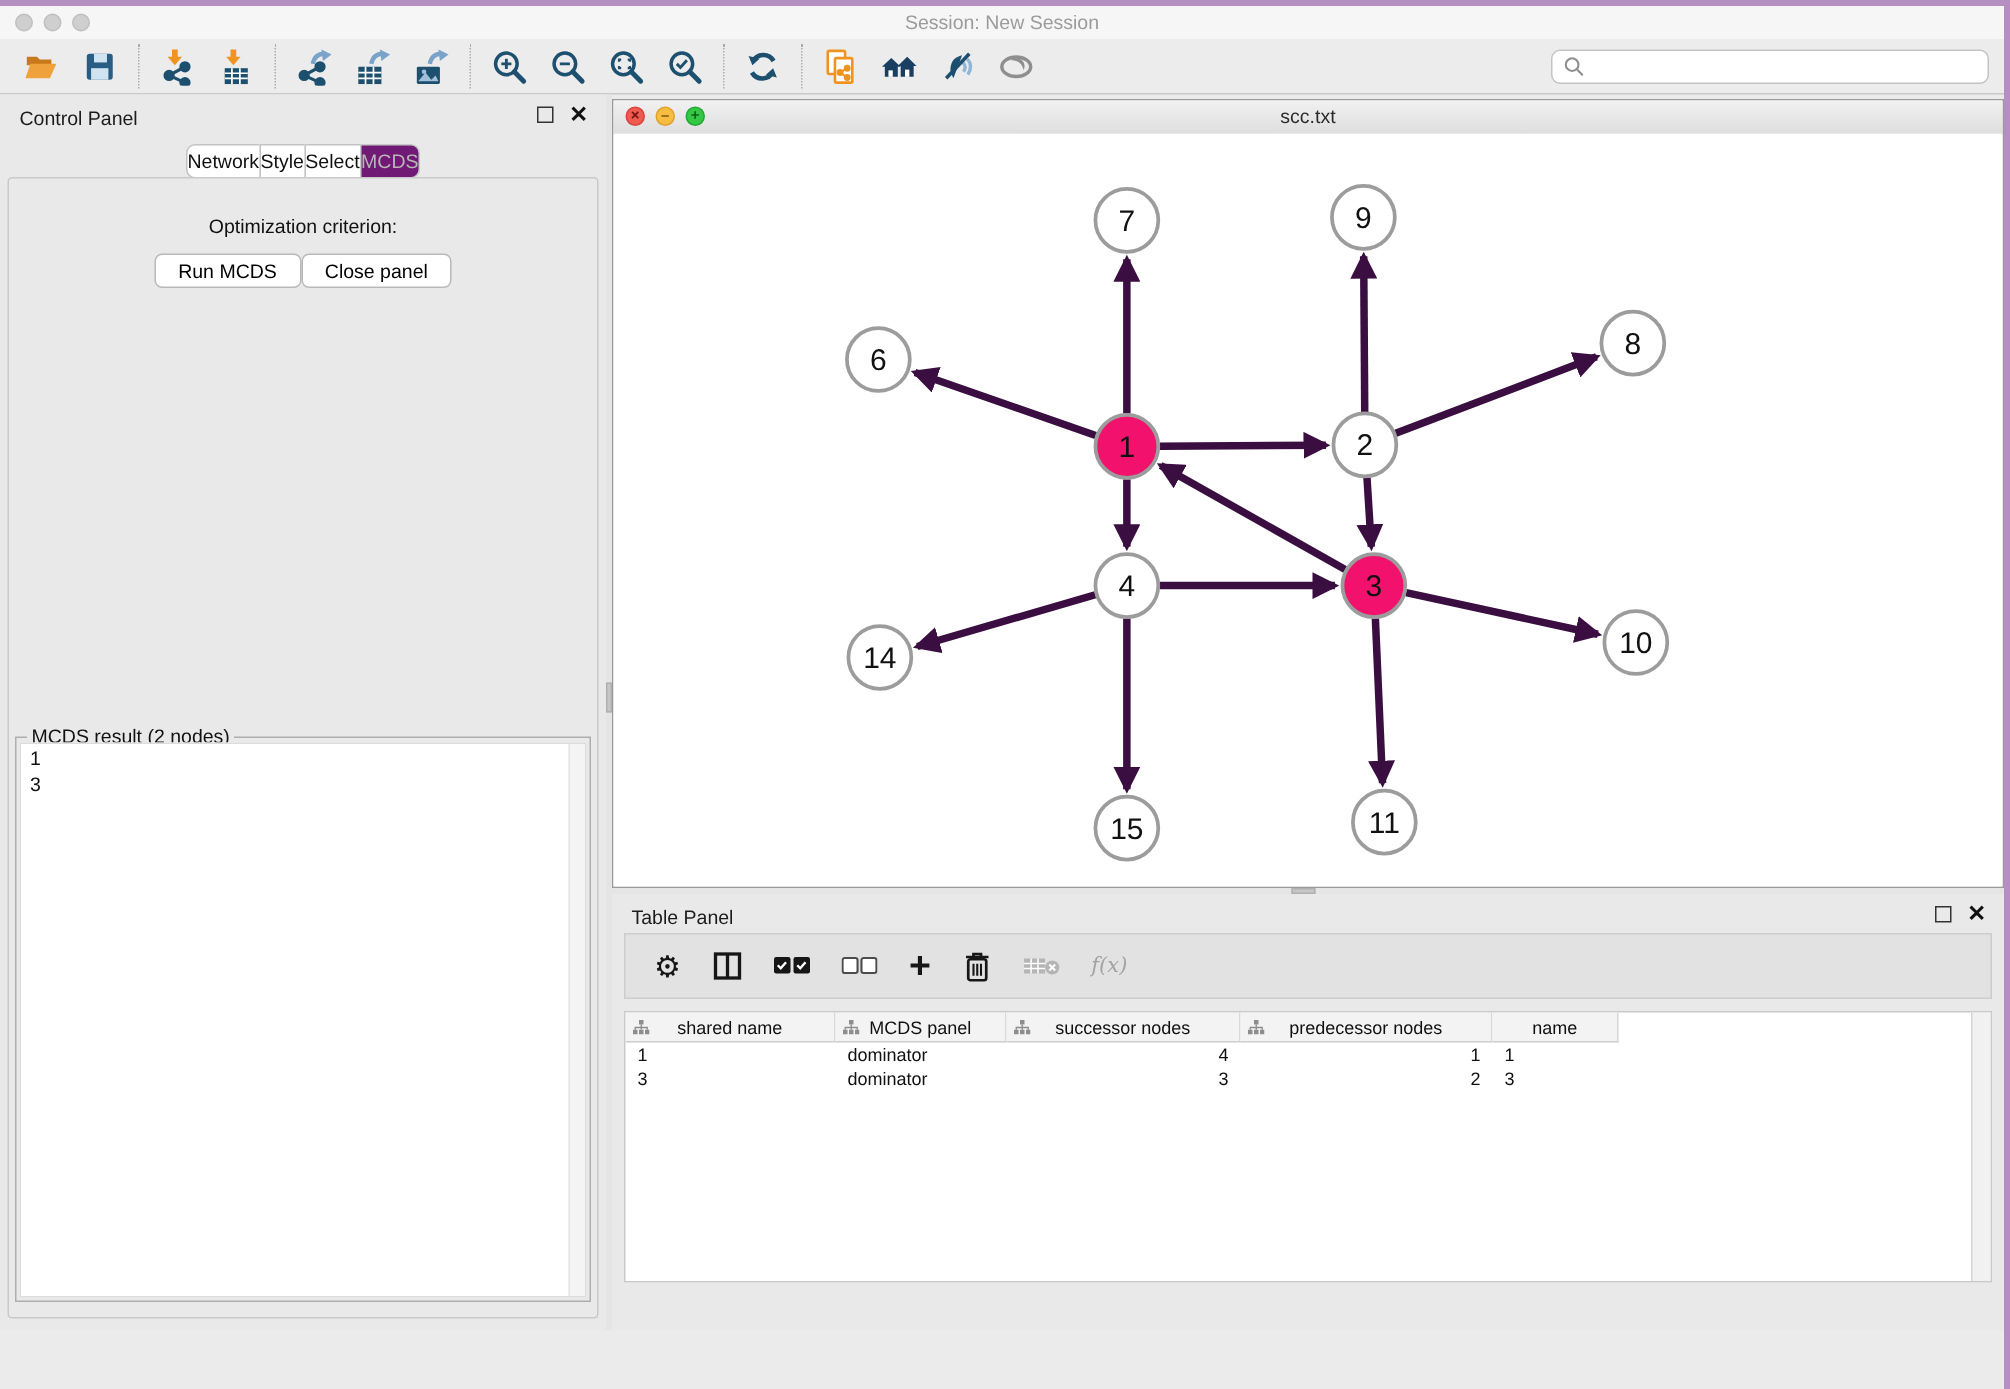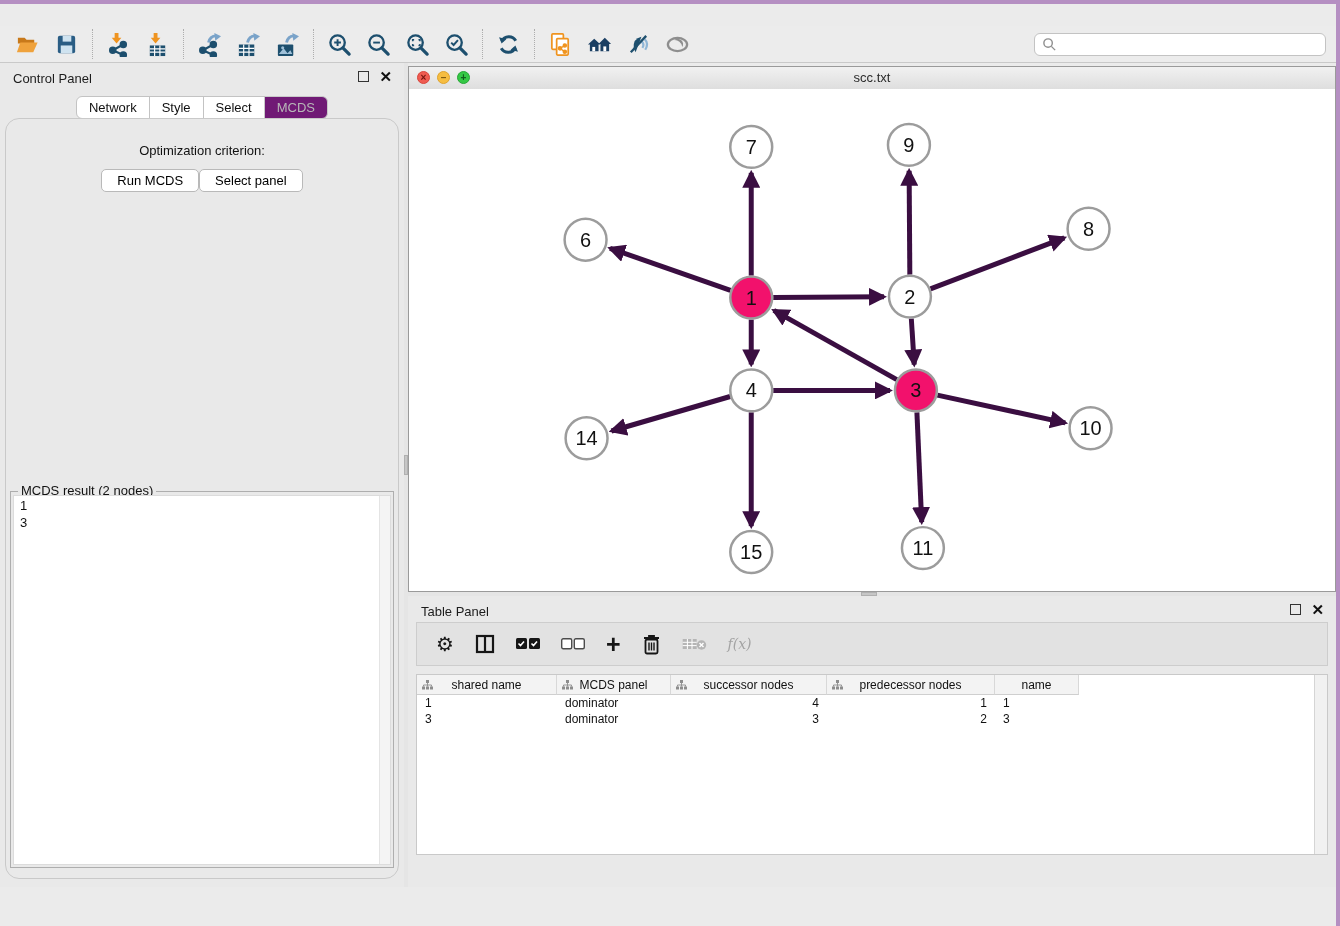--- a/index.html
+++ b/index.html
@@ -26,27 +26,27 @@
 
   
   .control-panel{position:absolute;left:0;top:63px;width:404px;height:824px;background:#e9e9e9;}
   .panel-head{position:relative;height:30px;}
   .panel-title{position:absolute;left:13px;top:8px;font-size:13px;color:#1c1c1c;}
   .win-icons{position:absolute;right:12px;top:8px;display:flex;gap:10px;align-items:center;}
   .float-ico{width:9px;height:9px;border:1.5px solid #333;display:inline-block;}
   .close-ico{font-size:15px;font-weight:bold;color:#111;line-height:11px;}
 
   .tabstrip{display:flex;justify-content:center;}
-  .tab{padding:3px 12px;background:#fff;border:1px solid #c3c3c3;margin-left:-1px;font-size:13px;color:#111;cursor:default;}
+  .tab{padding:3px 0;background:#fff;border:1px solid #c3c3c3;margin-left:-1px;font-size:13px;color:#111;cursor:default;}
   .tab:first-child{border-radius:6px 0 0 6px;margin-left:0;}
   .tab:last-child{border-radius:0 6px 6px 0;}
   .tab.active{background:#701a75;color:#b7b7b7;border-color:#c9c9c9;}
   .cp-tabs{position:absolute;left:0;top:33px;width:100%;}
 
-  .cp-content{position:absolute;left:5px;right:5px;top:55px;bottom:8px;border:1px solid #c9c9c9;border-radius:14px;background:#e9e9e9;}
+  .cp-content{position:absolute;left:5px;right:5px;top:55px;bottom:8px;border:1px solid #c9c9c9;border-radius:3px;background:#e9e9e9;}
   .opt-label{margin-top:24px;text-align:center;font-size:13px;}
   .criterion-select{width:312px;height:24px;margin:13px auto 0 auto;background:#fff;border:1px solid #bcbcbc;border-radius:5px;
                     display:flex;align-items:center;font-size:13px;padding-left:11px;box-sizing:border-box;position:relative;}
   .stepper{position:absolute;right:7px;top:3px;display:flex;flex-direction:column;gap:2px;}
   .stepper i{width:0;height:0;border-left:4px solid transparent;border-right:4px solid transparent;display:block;}
   .stepper .up{border-bottom:5px solid #6e6e6e;}
   .stepper .down{border-top:5px solid #6e6e6e;}
   .cp-buttons{display:flex;justify-content:center;gap:0;margin-top:11px;}
   .btn{background:#fff;border:1px solid #b9b9b9;border-radius:5px;font-size:13px;padding:3px 15px;font-family:"Liberation Sans",sans-serif;}
 
@@ -99,20 +99,28 @@
   .memory-btn{position:absolute;right:8px;top:5px;height:24px;background:#f5f5f5;border:1px solid #b5b5b5;border-radius:3px;
               display:flex;align-items:center;gap:6px;padding:0 10px;font-size:12px;box-sizing:border-box;}
   .mem-dot{width:12px;height:12px;border-radius:50%;background:#1f9e3a;}
 </style>
 </head>
 <body>
 
 <div class="app">
   <div class="purple-top"></div>
 
+  <div class="titlebar">
+    <div class="lights">
+      <span class="light"></span>
+      <span class="light"></span>
+      <span class="light"></span>
+    </div>
+    <div class="title-text">Session: New Session</div>
+  </div>
 
   <div class="toolbar">
     <span class="tb-btn">
       <svg viewBox="0 0 26 26">
         <path d="M3 6h7l2 2h8v4H3z" fill="#c8791a"></path>
           <path d="M5.5 11h18l-4.5 10H2z" fill="#efa23c"></path>
       </svg>
       </span>
     <span class="tb-btn">
       <svg viewBox="0 0 26 26">
@@ -267,21 +275,21 @@
     <div class="tabstrip cp-tabs">
         <div class="tab">Network</div>
         <div class="tab">Style</div>
         <div class="tab">Select</div>
         <div class="tab active">MCDS</div>
       </div>
     <div class="cp-content">
       <div class="opt-label">Optimization criterion:</div>
       <div class="cp-buttons">
         <button class="btn">Run MCDS</button>
-        <button class="btn">Select panel</button>
+        <button class="btn">Close panel</button>
       </div>
       <div class="groupbox">
         <span class="groupbox-title">MCDS result (2 nodes)</span>
         <div class="result-area">
           <div class="result-text">
               <div>1</div>
               <div>3</div>
             </div>
           <div class="vscroll"></div>
         </div>

